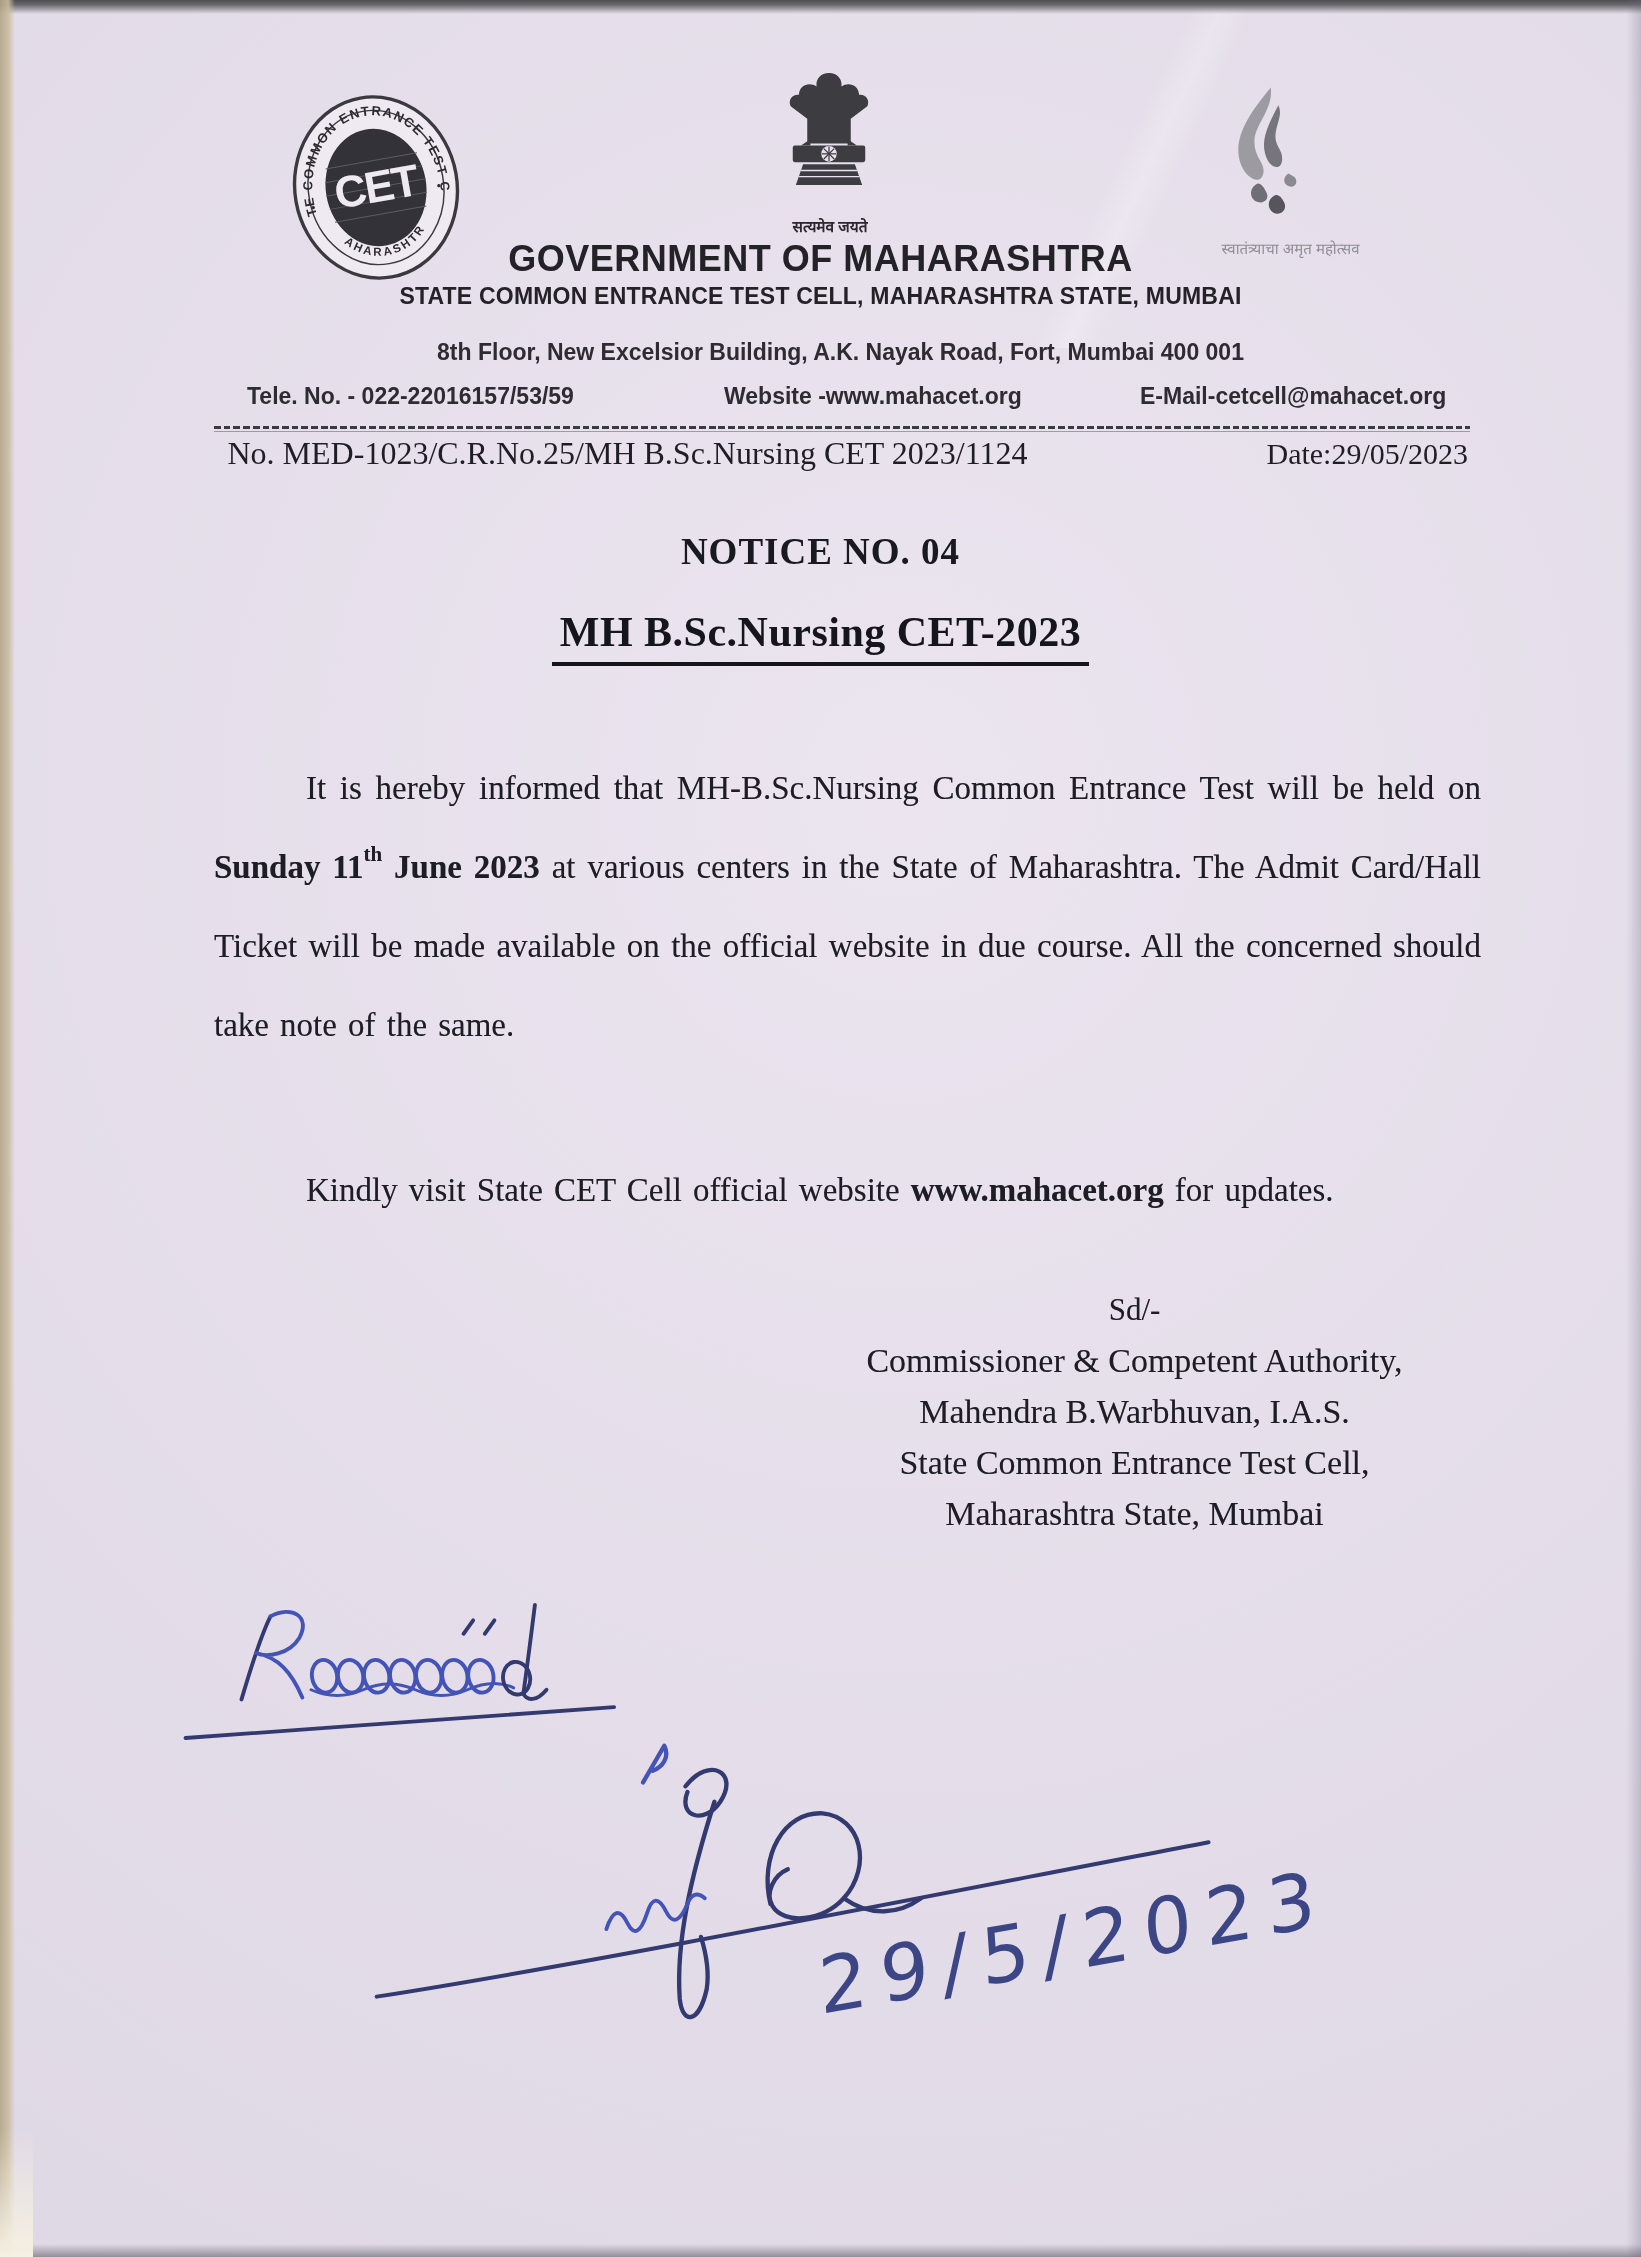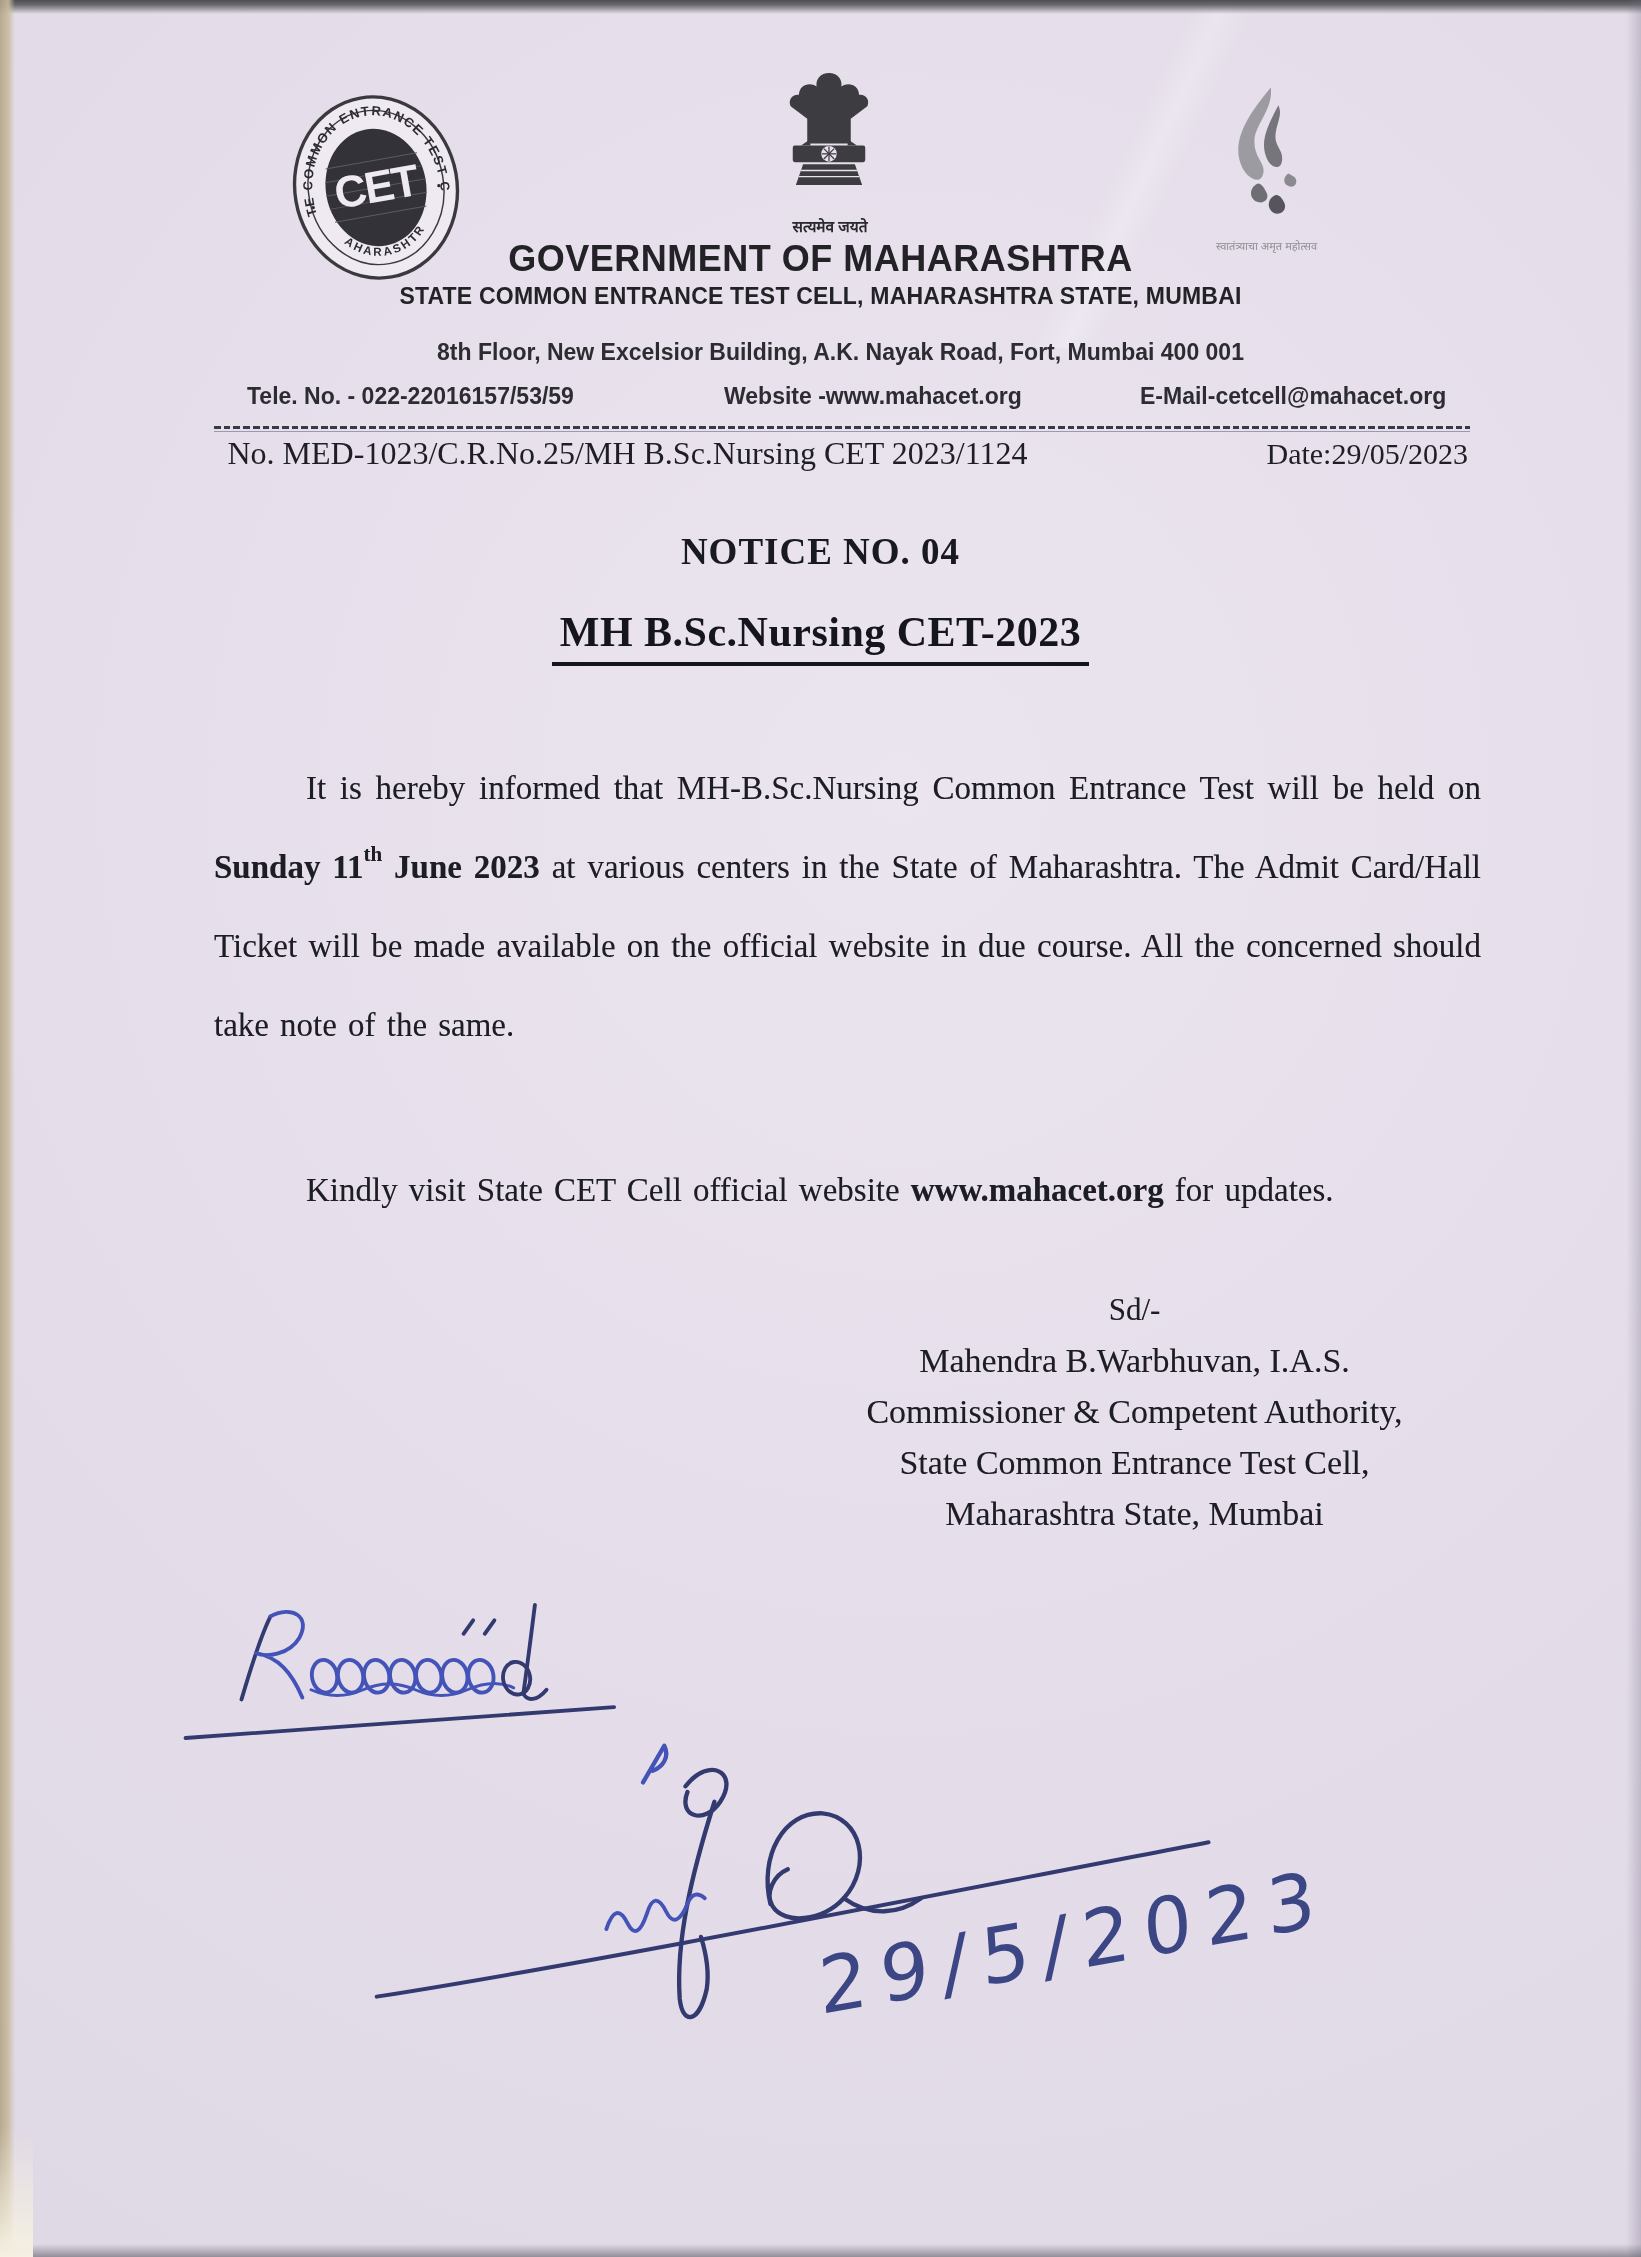--- a/index.html
+++ b/index.html
@@ -22,22 +22,22 @@
   .crease-tr{position:absolute;left:927px;top:-58px;width:463px;height:406px;pointer-events:none;
     background:linear-gradient(115deg,transparent 45%,rgba(255,255,255,.55) 50%,transparent 55%);opacity:.45;}
   .vignette{position:absolute;inset:0;pointer-events:none;
     background:radial-gradient(120% 90% at 55% 35%,rgba(255,255,255,.10),rgba(60,50,80,.06) 85%);}
   
   .seal{position:absolute;left:286px;top:87px;width:180px;height:201px;}
   .emblem{position:absolute;left:770px;top:71px;width:118px;height:145px;}
   .emblem-caption{position:absolute;left:753px;top:216px;width:154px;text-align:center;
     font-family:"Liberation Sans",sans-serif;font-size:15.4px;font-weight:bold;color:#2a2a2e;filter:blur(0.4px);}
   .flame{position:absolute;left:1218px;top:85px;width:93px;height:139px;}
-  .flame-caption{position:absolute;left:1170px;top:238px;width:193px;text-align:center;
-    font-family:"Liberation Sans",sans-serif;font-size:11px;color:#8d8d93;filter:blur(0.5px);}
+  .flame-caption{position:absolute;left:1194px;top:238px;width:193px;text-align:center;
+    font-family:"Liberation Sans",sans-serif;font-size:15px;color:#8d8d93;filter:blur(0.5px);}
   .govt-line{position:absolute;left:0;right:0;top:238px;text-align:center;
     font-family:"Liberation Sans",sans-serif;font-size:36px;font-weight:bold;color:#232327;letter-spacing:0.5px;}
   .cell-line{position:absolute;left:0;right:0;top:283px;text-align:center;
     font-family:"Liberation Sans",sans-serif;font-size:23px;font-weight:bold;color:#232327;letter-spacing:0.2px;}
   .address-line{position:absolute;left:0;right:0;top:339px;text-align:center;
     font-family:"Liberation Sans",sans-serif;font-size:23px;font-weight:bold;color:#2c2c31;padding-left:40px;}
   .contact-row{position:absolute;left:0;top:383px;width:100%;height:33px;
     font-family:"Liberation Sans",sans-serif;font-size:23px;font-weight:bold;color:#2c2c31;}
   .contact-tele{position:absolute;left:247px;}
   .contact-web{position:absolute;left:724px;text-align:right;}
@@ -156,22 +156,22 @@
   <div class="notice-title">
     <span>MH B.Sc.Nursing CET-2023</span>
   </div>
 
   <p class="para p1"><span>It is hereby informed that MH-B.Sc.Nursing Common Entrance Test will be held on </span><b><span>Sunday 11</span><sup>th</sup><span> June 2023</span></b><span> at various centers in the State of Maharashtra. The Admit Card/Hall Ticket will be made available on the official website in due course. All the concerned should take note of the same.</span></p>
 
   <p class="para p2"><span>Kindly visit State CET Cell official website </span><b>www.mahacet.org</b><span> for updates.</span></p>
 
   <div class="sig-block">
     <div class="sd">Sd/-</div>
+    <div>Commissioner &amp; Competent Authority,</div>
     <div>Mahendra B.Warbhuvan, I.A.S.</div>
-    <div>Commissioner &amp; Competent Authority,</div>
     <div>State Common Entrance Test Cell,</div>
     <div>Maharashtra State, Mumbai</div>
   </div>
 
   <svg class="handwriting" viewBox="0 0 1350 560">
     <g fill="none" stroke-linecap="round" stroke-linejoin="round">
 
       <g stroke="#4353b8" stroke-width="4">
         <path d="M100,110 C110,76 120,44 130,24" stroke="#333a70"></path>
         <path d="M130,24 C152,12 172,24 160,46 C150,63 126,67 115,62 C138,66 152,82 163,108"></path>

